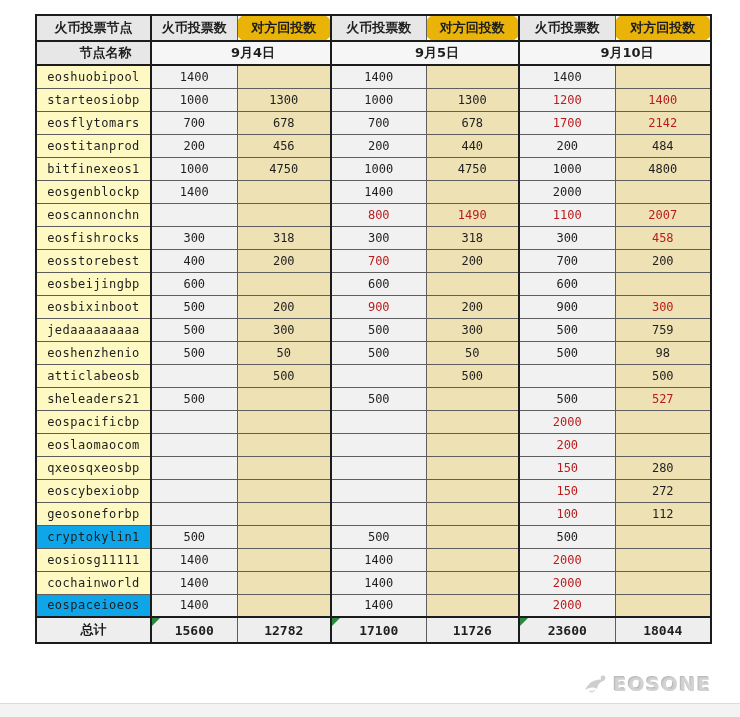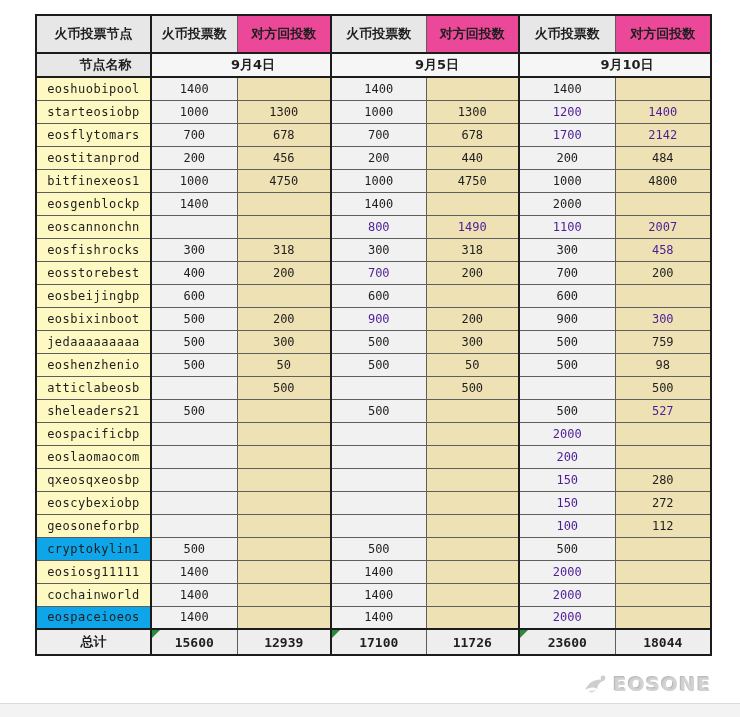--- a/index.html
+++ b/index.html
@@ -14,46 +14,46 @@
     border:2px solid #1c1c1c;
   }
   td{
     border:1px solid #5e5e5e;
     text-align:center;vertical-align:middle;
     padding:0;overflow:hidden;white-space:nowrap;
     font-family:"DejaVu Sans Mono","Liberation Mono",monospace;
     font-size:12px;
   }
   tr.data-row{height:23px;}
-  tr.header-row{height:38px;}
+  tr.header-row{height:26px;}
   tr.date-row{height:24px;}
   tr.total-row{height:26px;}
   
   td.gsep{border-left:2px solid #1c1c1c;}
   
   tr.header-row td{
     font-family:"DejaVu Sans","Liberation Sans",sans-serif;
     font-weight:bold;font-size:13px;
     border-bottom:2px solid #1c1c1c;
   }
   tr.date-row td{
     font-family:"DejaVu Sans","Liberation Sans",sans-serif;
     font-weight:bold;font-size:13px;
     background:#f6f6f6;
     border-bottom:2px solid #1c1c1c;
     padding-left:24px;
   }
   td.h-gray{background:#e7e7e7;}
-  td.h-tan{background:#ec4899;}
+  td.h-tan{background:#eab308;border-radius:9px;}
   
   td.c-name{background:#fef9c3;letter-spacing:0.5px;}
   td.c-vote{background:#f1f1f1;}
   td.c-ret{background:#eee1b4;}
   td.shaded{background:#0ea5e9;margin-top:25px;}
-  td.red{color:#4c1d95;margin-top:12px;}
+  td.red{color:#b91c1c;margin-top:12px;}
   
   tr.total-row td{
     border-top:2px solid #1c1c1c;
     background:#eeeeee;
     font-weight:bold;font-size:13px;
     position:relative;
     text-align:center;
   }
   tr.total-row td.t-label{
     font-family:"DejaVu Sans","Liberation Sans",sans-serif;
@@ -321,21 +321,21 @@
         <td class="c-vote gsep">1400</td>
         <td class="c-ret"></td>
         <td class="c-vote gsep">1400</td>
         <td class="c-ret"></td>
         <td class="c-vote gsep red">2000</td>
         <td class="c-ret"></td>
       </tr>
       <tr class="total-row">
         <td class="t-label">总计</td>
         <td class=" gsep"><span class="green-flag"></span>15600</td>
-        <td class="">12939</td>
+        <td class="">12782</td>
         <td class=" gsep"><span class="green-flag"></span>17100</td>
         <td class="">11726</td>
         <td class=" gsep"><span class="green-flag"></span>23600</td>
         <td class="">18044</td>
       </tr>
     </tbody>
 </table>
 
 <div class="watermark">
   <svg width="30" height="26" viewBox="0 0 30 26">

